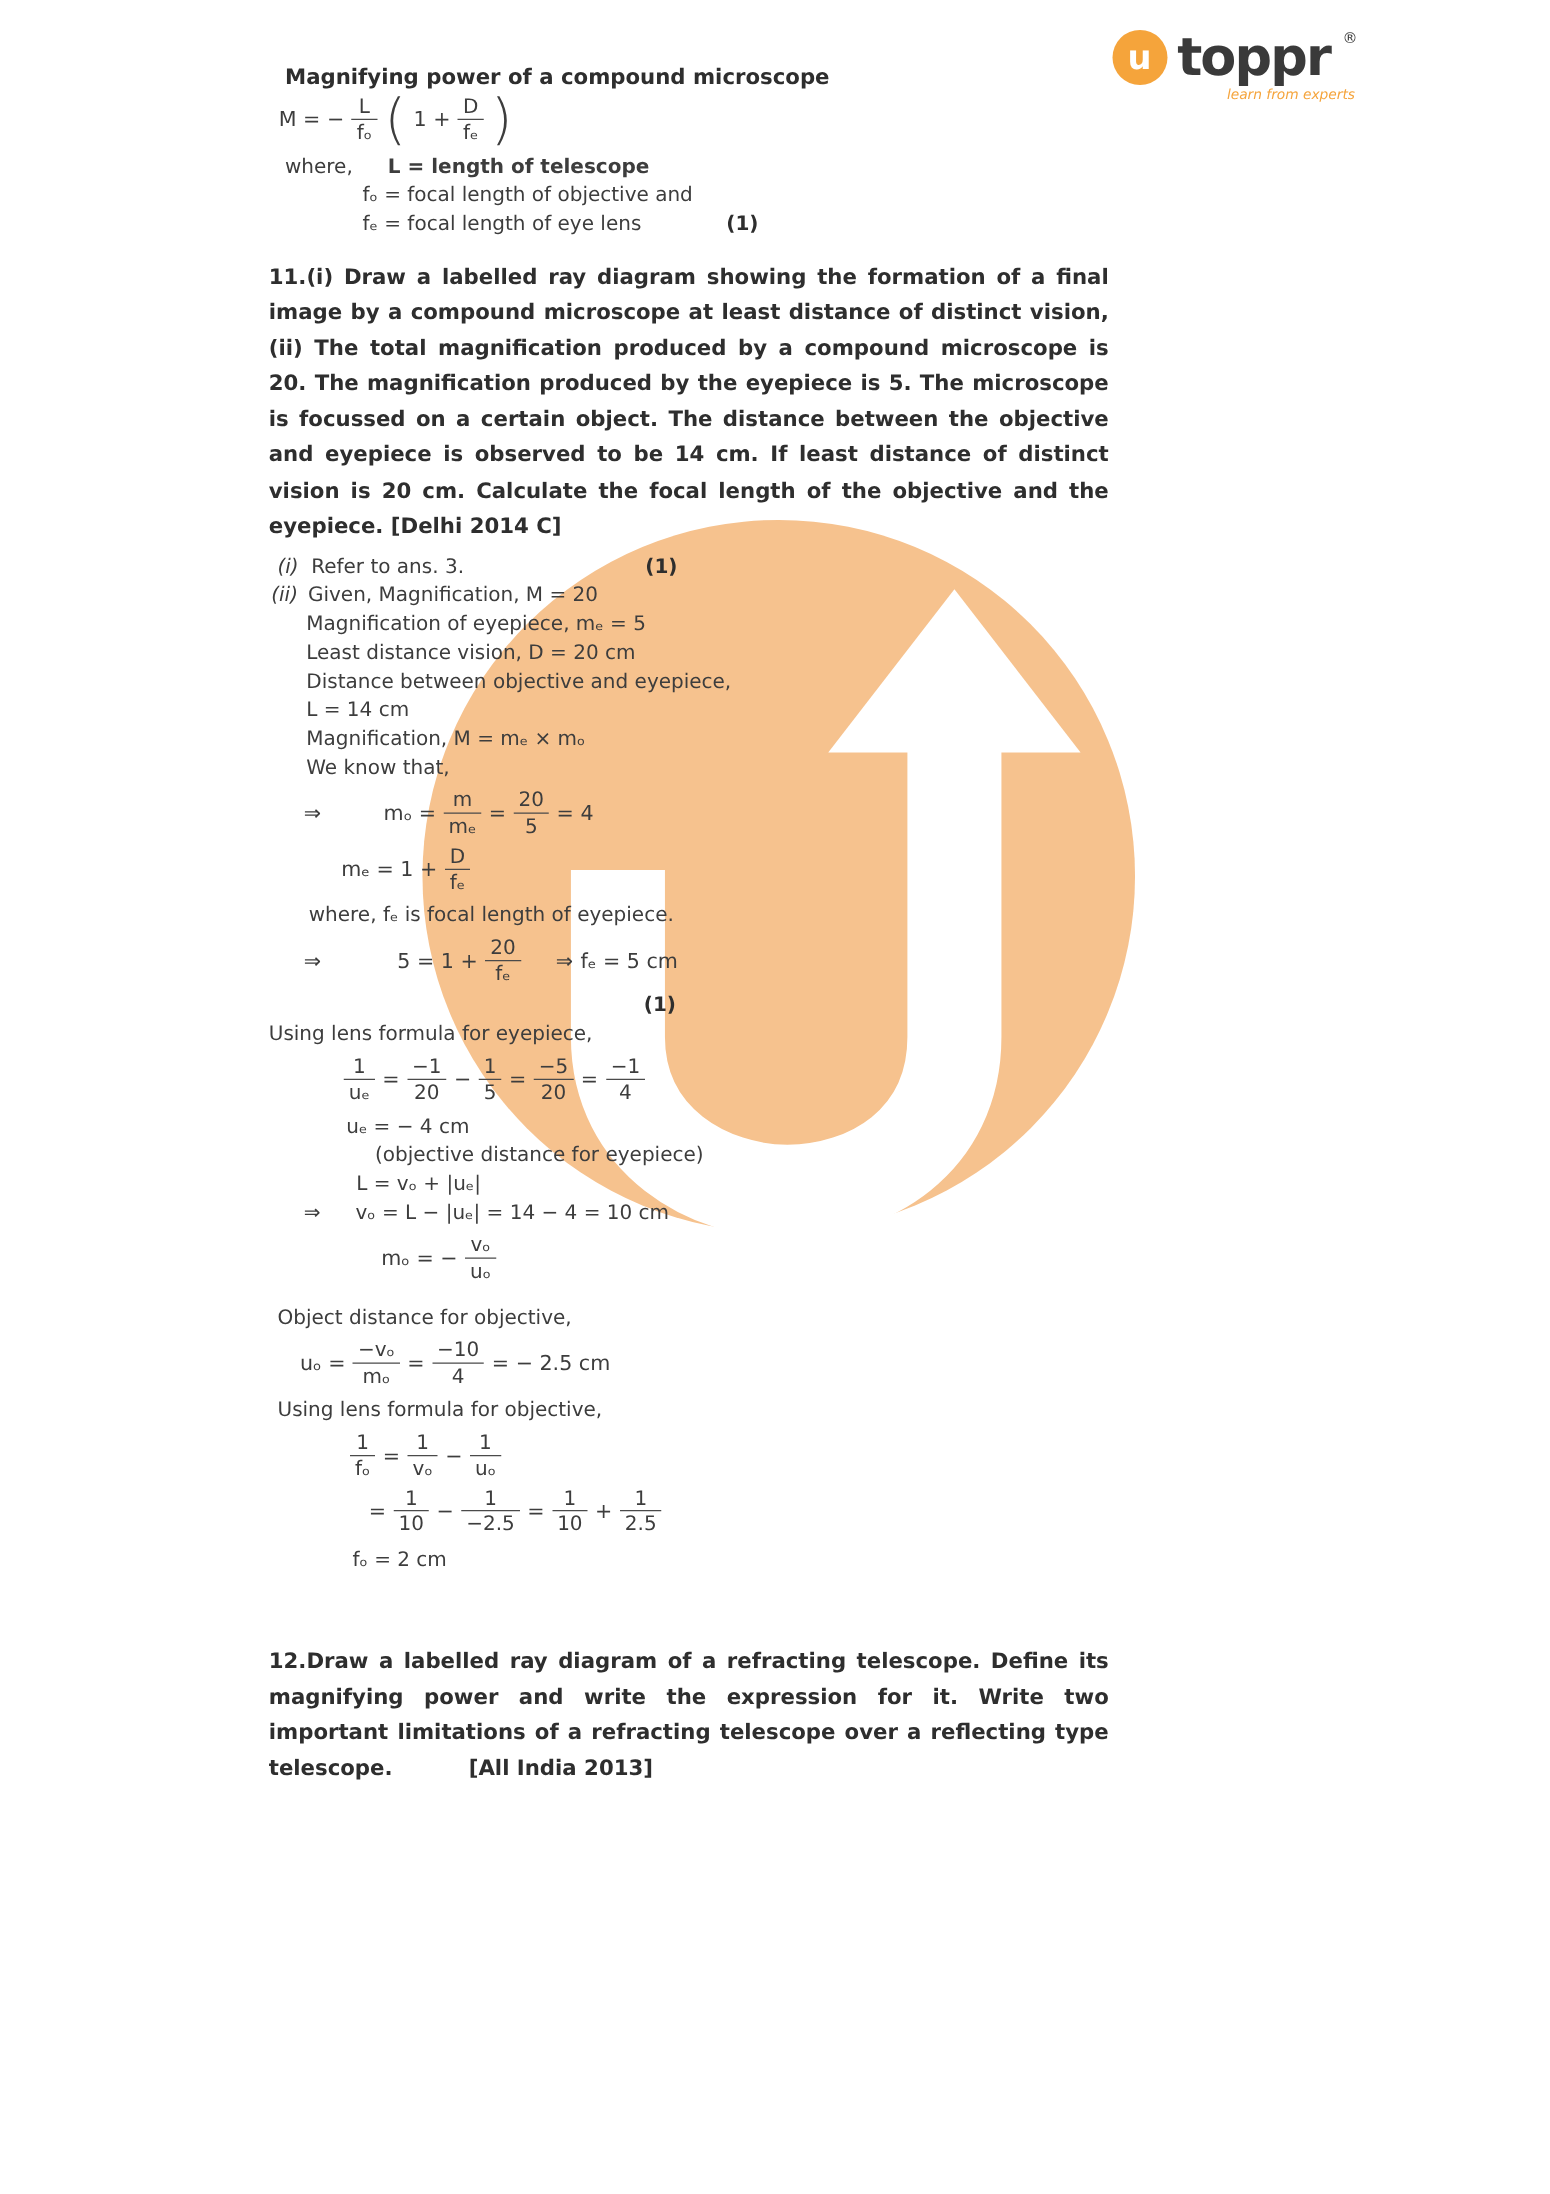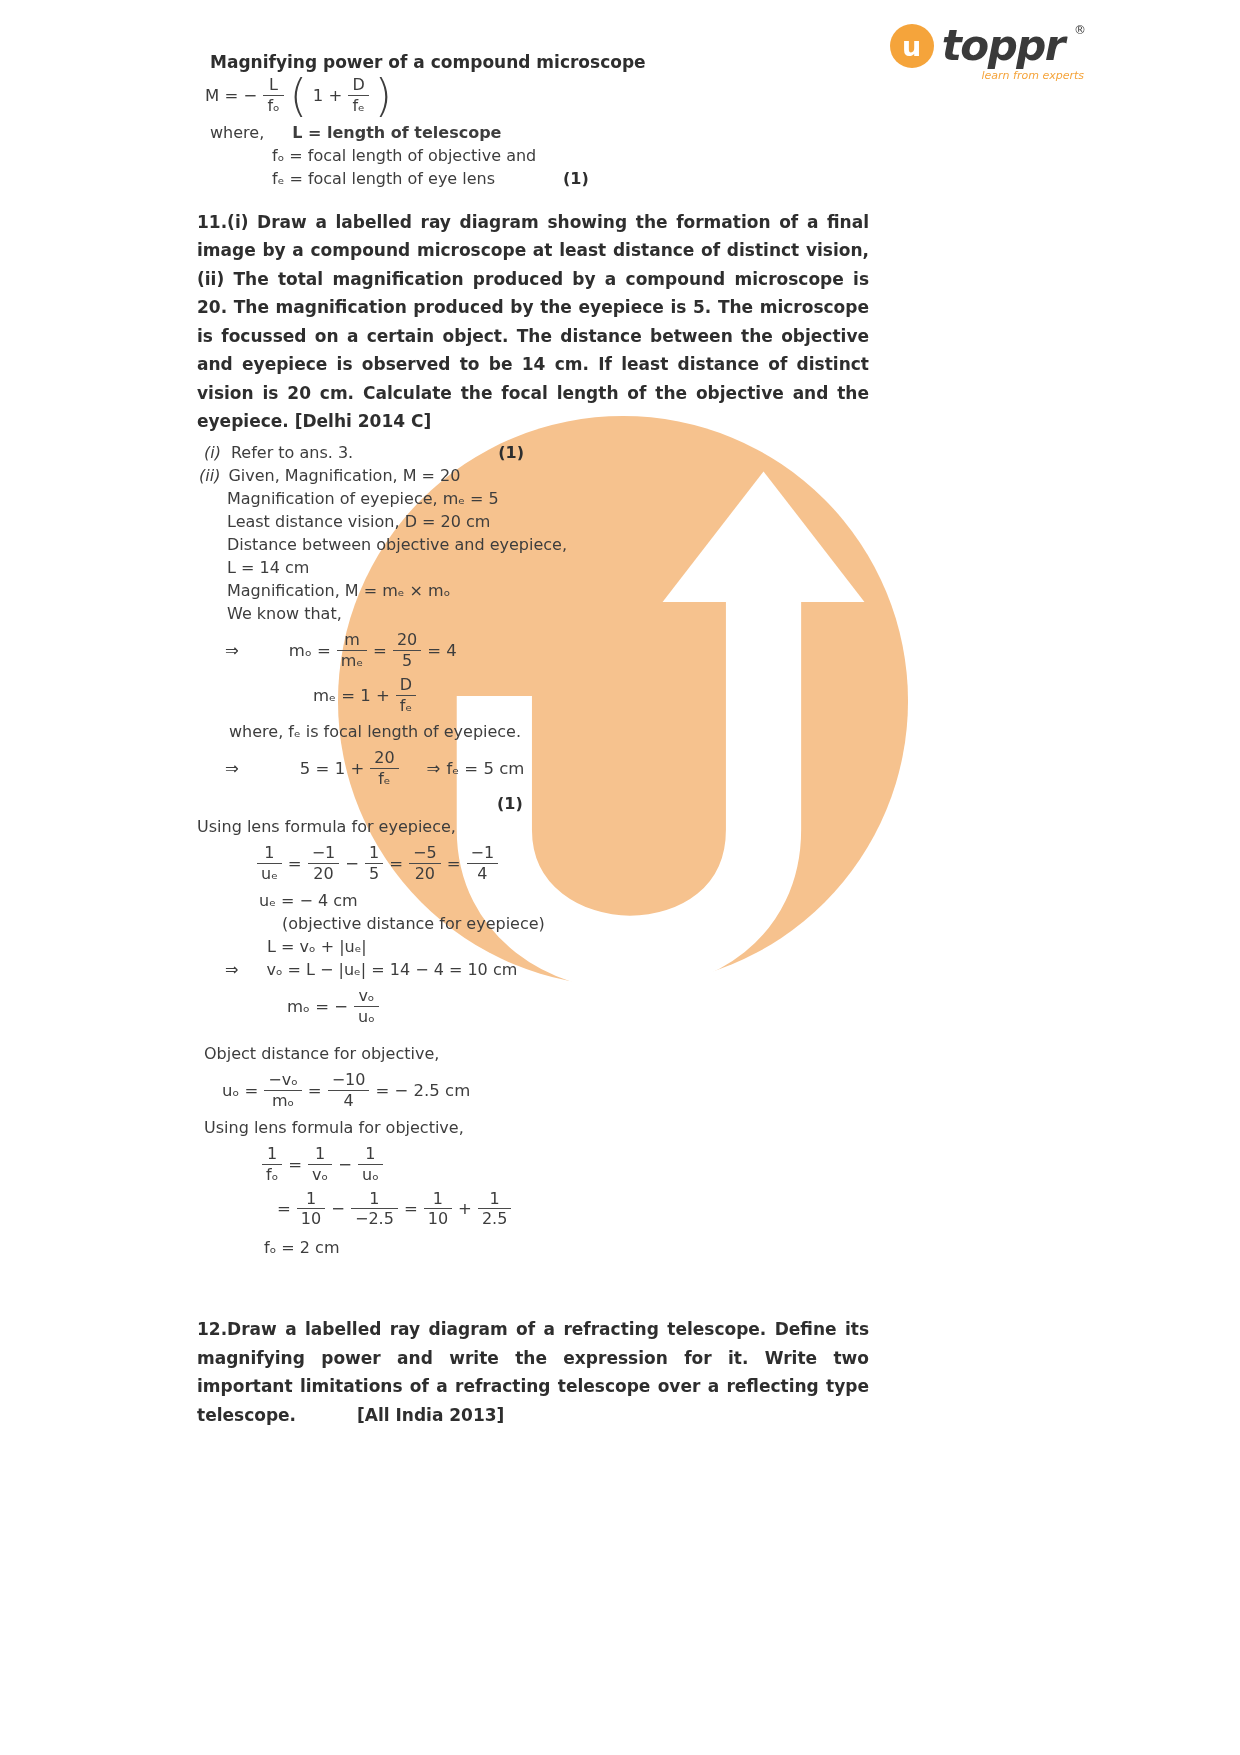--- a/index.html
+++ b/index.html
@@ -22,26 +22,26 @@
 
   
   .logo { position: absolute; top: 24px; right: 156px; z-index: 2; }
   .logo-row { display: flex; align-items: center; gap: 8px; }
   .logo-mark {
     width: 44px; height: 44px; border-radius: 50%;
     background: #F5A43B; color: #fff;
     display: flex; align-items: center; justify-content: center;
     font-size: 27px; font-weight: bold;
   }
-  .logo-text { font-size: 42px; font-weight: bold; color: #3a3a3a; letter-spacing: -1.5px; line-height: 1; font-style: italic; }
+  .logo-text { font-size: 42px; font-weight: bold; color: #3a3a3a; letter-spacing: -1.5px; line-height: 1; }
   .logo-reg { font-size: 12px; color: #3a3a3a; position: relative; top: -16px; left: 2px; }
   .logo-tagline { text-align: right; color: #F5A43B; font-size: 11px; font-style: italic; margin-top: 1px; }
 
   
-  .content { position: absolute; left: 197px; top: 52px; width: 672px; z-index: 1; }
+  .content { position: absolute; left: 215px; top: 52px; width: 672px; z-index: 1; }
 
   .bold-head { font-weight: bold; font-size: 17px; color: #2e2e2e; margin-left: 13px; }
   .q-para { font-weight: bold; font-size: 17px; color: #2e2e2e; line-height: 28.5px; text-align: justify; }
   .ln { font-size: 16px; line-height: 23px; }
   .marks { font-weight: bold; color: #2e2e2e; }
   .ital { font-style: italic; }
 
   .frac { display: inline-block; vertical-align: middle; text-align: center; line-height: 1.12; font-size: 16px; }
   .frac .num { display: block; border-bottom: 1.4px solid #4a4a4a; padding: 0 4px 1px; }
   .frac .den { display: block; padding: 1px 4px 0; }
@@ -126,21 +126,21 @@
       <span class="den">mₑ</span>
     </span>
     <span>=</span>
     <span class="frac">
       <span class="num">20</span>
       <span class="den">5</span>
     </span>
     <span>= 4</span>
   </div>
 
-  <div class="math-row" style="margin-left:116px;">
+  <div class="math-row" style="margin-left:58px;">
     <span>mₑ = 1 +</span>
     <span class="frac">
       <span class="num">D</span>
       <span class="den">fₑ</span>
     </span>
   </div>
 
   <div class="ln" style="margin-left:32px;">where, fₑ is focal length of eyepiece.</div>
 
   <div class="math-row" style="margin-left:28px;">

